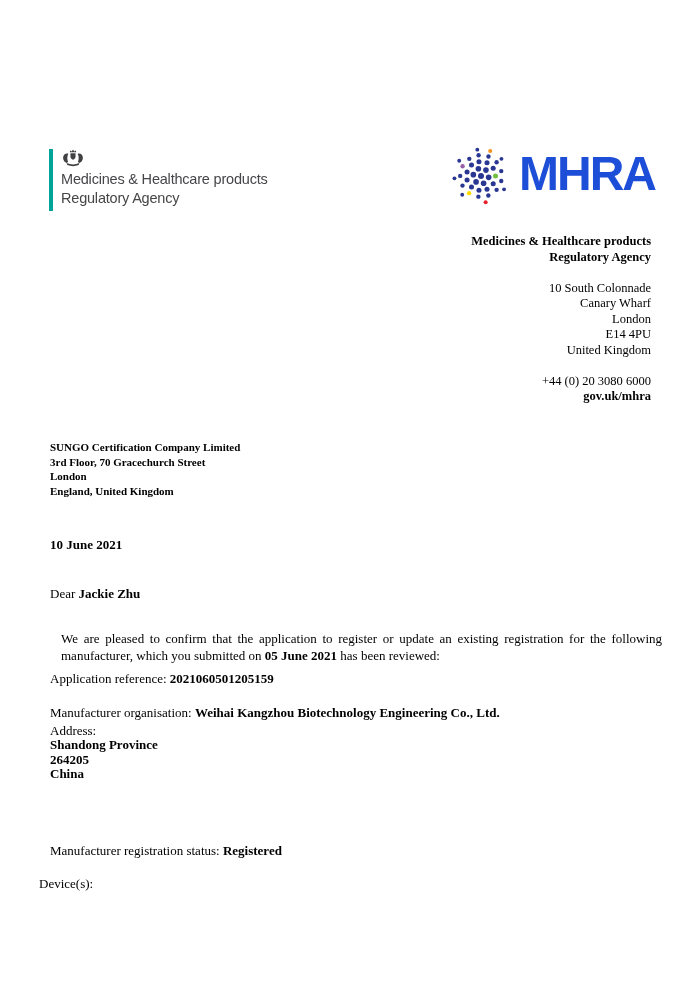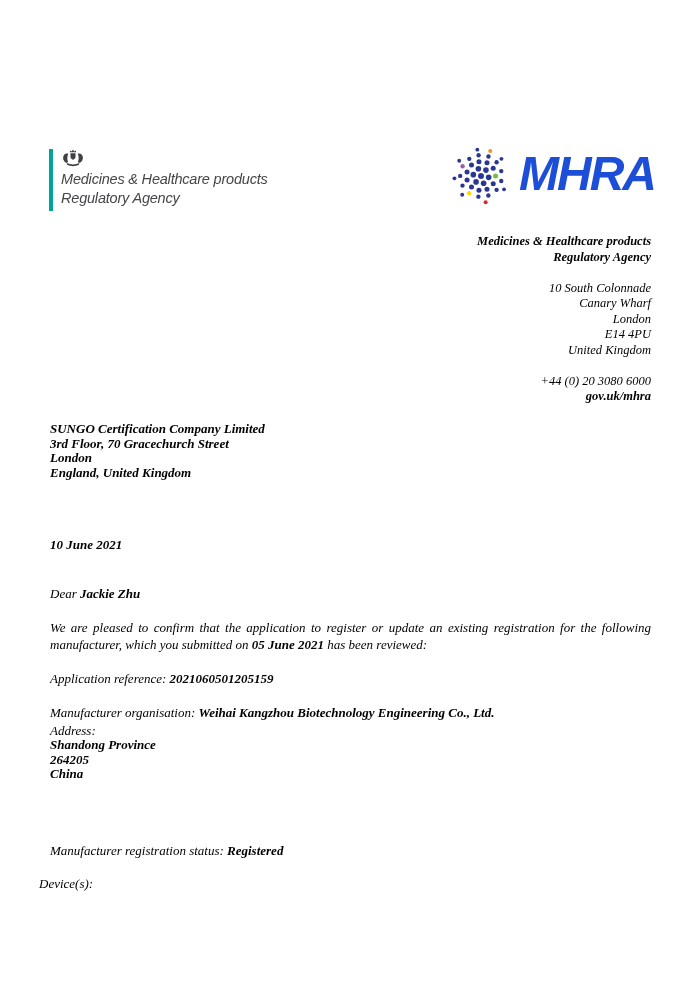--- a/index.html
+++ b/index.html
@@ -1,18 +1,18 @@
 <!DOCTYPE html>
 <html><head>
 <meta charset="utf-8">
 <style>
   html, body { margin:0; padding:0; background:#ffffff; }
   .page {
     position:relative; width:700px; height:1002px; background:#ffffff;
-    font-family:"Liberation Serif", serif; color:#000; overflow:hidden;font-style:italic;
+    font-family:"Liberation Serif", serif; color:#000; overflow:hidden;
   }
 
   
   .gov-logo { position:absolute; left:49px; top:149px; display:flex; }
   .gov-bar { width:4px; height:62px; background:#00a499; margin-right:8px; flex:none; }
   .gov-crest { display:block; margin:0 0 3px 1px; }
   .gov-text {
     font-family:"Liberation Sans", sans-serif; font-size:14.5px; line-height:19px;
     color:#464649; letter-spacing:-0.2px; white-space:nowrap;
   }
@@ -27,25 +27,25 @@
 
   
   .agency-address {
     position:absolute; right:49px; top:234px; text-align:right;
     font-size:12.5px; line-height:15.5px;
   }
   .agency-address .blank { height:15.5px; }
 
   
   .b { font-weight:bold; }
-  .recipient { position:absolute; left:50px; top:422px; font-size:13px; line-height:14.6px; font-weight:bold; }
+  .recipient { position:absolute; left:50px; top:440px; font-size:11px; line-height:14.6px; font-weight:bold; }
   .date-line { position:absolute; left:50px; top:537px; font-size:13px; font-weight:bold; }
   .salutation { position:absolute; left:50px; top:586px; font-size:13px; }
   .body-par {
-    position:absolute; left:50px; top:620px; width:601px; margin:0;
+    position:absolute; left:50px; top:620px; width:601px; margin:11px;
     font-size:13px; line-height:16.5px; text-align:justify;
   }
   .app-ref { position:absolute; left:50px; top:671px; font-size:13px; }
   .manufacturer { position:absolute; left:50px; top:706px; font-size:13px; line-height:14.5px; }
   .manufacturer .org-line { margin-bottom:3px; }
   .status-line { position:absolute; left:50px; top:843px; font-size:13px; }
   .devices-line { position:absolute; left:39px; top:876px; font-size:13px; }
 </style>
 </head>
 <body>

